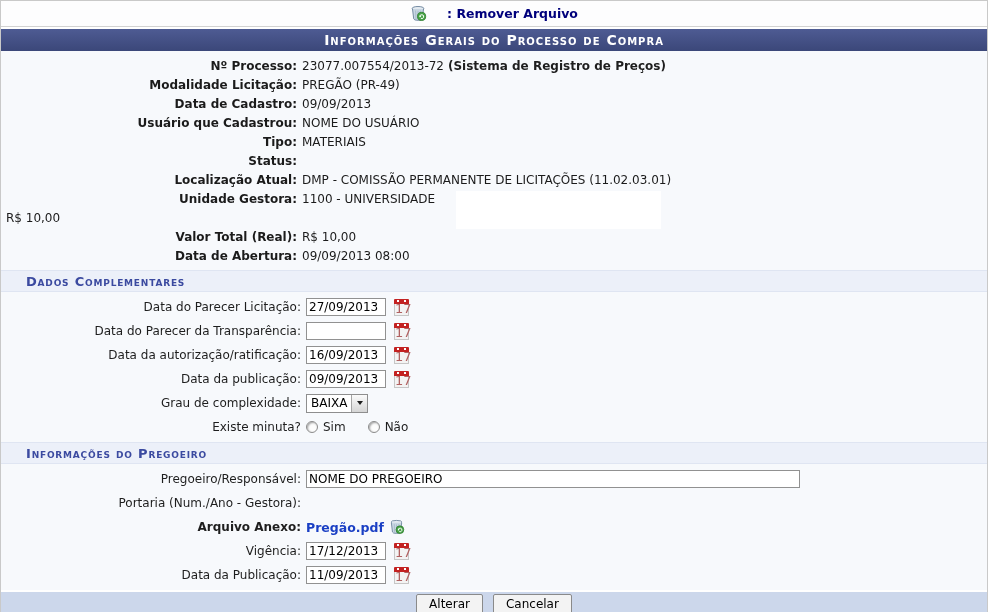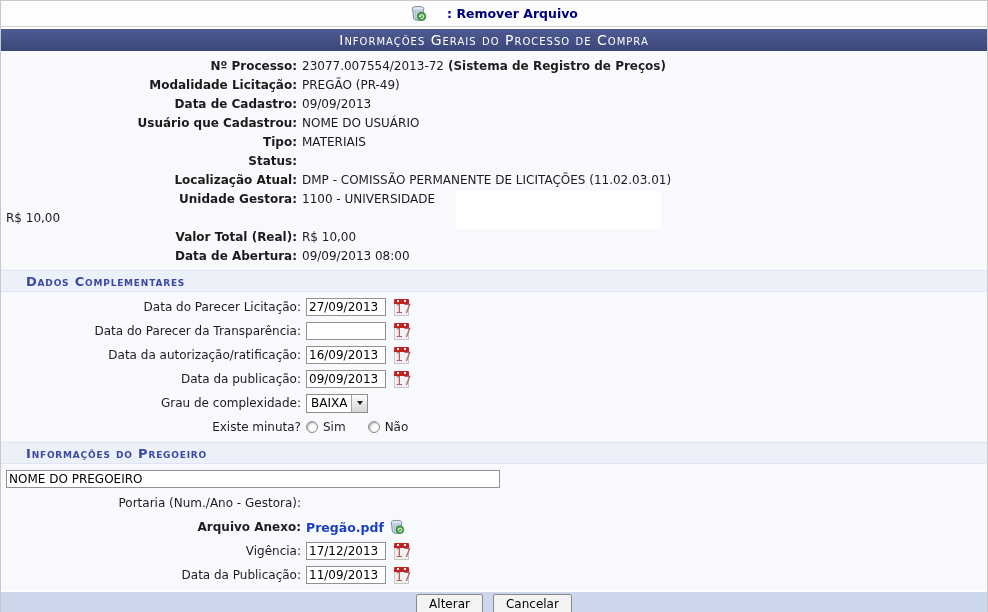--- a/index.html
+++ b/index.html
@@ -6,21 +6,21 @@
   body { background:#fff; font-family:"DejaVu Sans","Liberation Sans",sans-serif; }
   .page { width:988px; min-height:612px; border:1px solid #c9c9c9; background:#fff; font-size:12px; color:#1e1e1e; }
 
   
   .legend-bar { height:26px; display:flex; align-items:center; justify-content:center; gap:20px;
     border-bottom:1px solid #d2d2d2; background:#fdfdfe; font-weight:bold; color:#00007c; font-size:12.5px; }
 
   
   .title-bar { margin-top:2px; height:22px; background:linear-gradient(#4e5b93,#3b4779);
     display:flex; align-items:center; justify-content:center; }
-  .title-bar span { color:#fff; font-weight:normal; font-variant:small-caps; letter-spacing:1px; font-size:14px; }
+  .title-bar span { color:#fff; font-weight:bold; font-variant:small-caps; letter-spacing:1px; font-size:14px; }
 
   
   .info-panel { position:relative; padding:6px 0 4px 0; background:#f7f9fc; }
   .info-row { display:flex; line-height:19px; }
   .info-label { width:296px; text-align:right; font-weight:bold; color:#1b1b1b; }
   .info-value { margin-left:5px; color:#1b1b1b; white-space:pre; }
   .info-suffix { font-weight:bold; margin-left:4px; }
   .redaction { position:absolute; left:455px; top:140px; width:205px; height:38px; background:#ffffff; }
 
   
@@ -226,20 +226,21 @@
       </span>
     </div>
   </div>
 
   <div class="section-header">
     <span>Informações do Pregoeiro</span>
   </div>
 
   <div class="form-section">
     <div class="form-row">
+      <span class="form-label">Pregoeiro/Responsável:</span>
       <span class="field-area">
         <input class="text wide-input" type="text" value="NOME DO PREGOEIRO" style="">
       </span>
     </div>
     <div class="form-row">
       <span class="form-label">Portaria (Num./Ano - Gestora):</span>
     </div>
     <div class="form-row">
       <span class="form-label bold">Arquivo Anexo:</span>
       <span class="field-area" style="gap:5px;">

